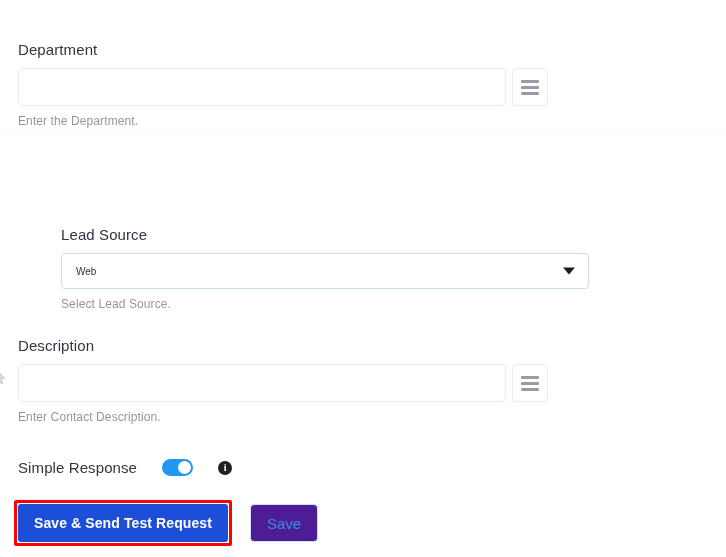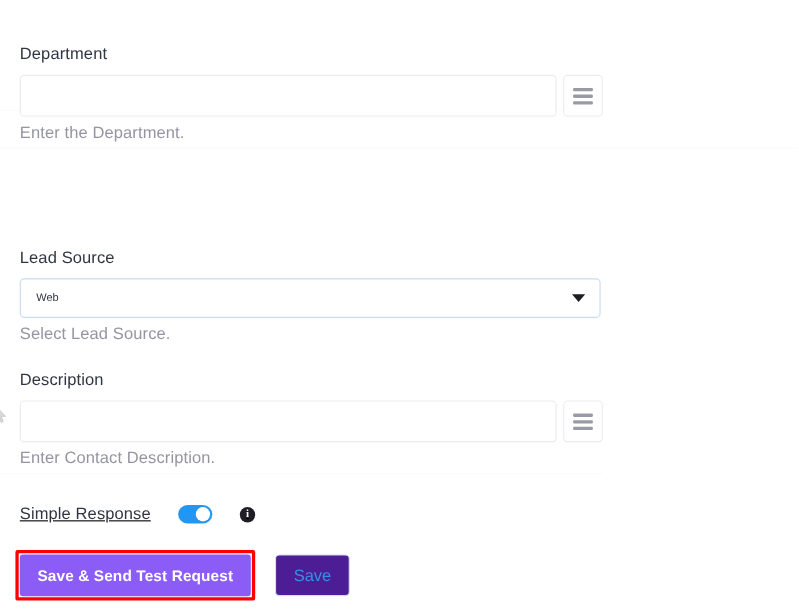--- a/index.html
+++ b/index.html
@@ -90,21 +90,21 @@
   }
   .merge-btn span {
     display: block;
     width: 18px;
     height: 3px;
     border-radius: 1px;
     background: #9a9aa5;
   }
 
   .helper {
-    font-size: 15px;
+    font-size: 12px;
     color: #9595a2;
     line-height: 14px;
     margin-top: 8px;
     letter-spacing: 0.1px;
   }
 
   
   .select-wrap {
     position: relative;
     width: 528px;
@@ -138,21 +138,20 @@
   }
 
   
   .toggle-row {
     position: absolute;
     left: 18px;
     top: 459px;
     display: flex;
     align-items: center;
     gap: 25px;
-    text-decoration: underline;
   }
   .toggle-label {
     font-size: 15px;
     color: #2f3542;
     letter-spacing: 0.1px;
   }
   .toggle {
     position: relative;
     width: 31px;
     height: 17px;
@@ -200,21 +199,21 @@
   .primary-wrap {
     position: relative;
     padding: 0;
   }
   .btn-primary {
     display: inline-flex;
     align-items: center;
     justify-content: center;
     height: 38px;
     padding: 0 16px;
-    background: #8b5cf6;
+    background: #1d4ed8;
     color: #ffffff;
     border: none;
     border-radius: 3px;
     font-family: "Liberation Sans", sans-serif;
     font-size: 14px;
     font-weight: bold;
     letter-spacing: 0.1px;
     cursor: pointer;
   }
   .annotation-box {
@@ -269,21 +268,21 @@
       <button class="merge-btn">
         <span></span>
         <span></span>
         <span></span>
       </button>
     </div>
     <div class="helper">Enter the Department.</div>
   </div>
 
 
-  <div class="field" style="top:226px;">
+  <div class="field" style="top:226px;margin-left:43px;">
     <div class="field-label">Lead Source</div>
     <div class="select-wrap">
       <div class="select-box">
         <span>Web</span>
       </div>
       <span class="select-caret"></span>
     </div>
     <div class="helper">Select Lead Source.</div>
   </div>
 

